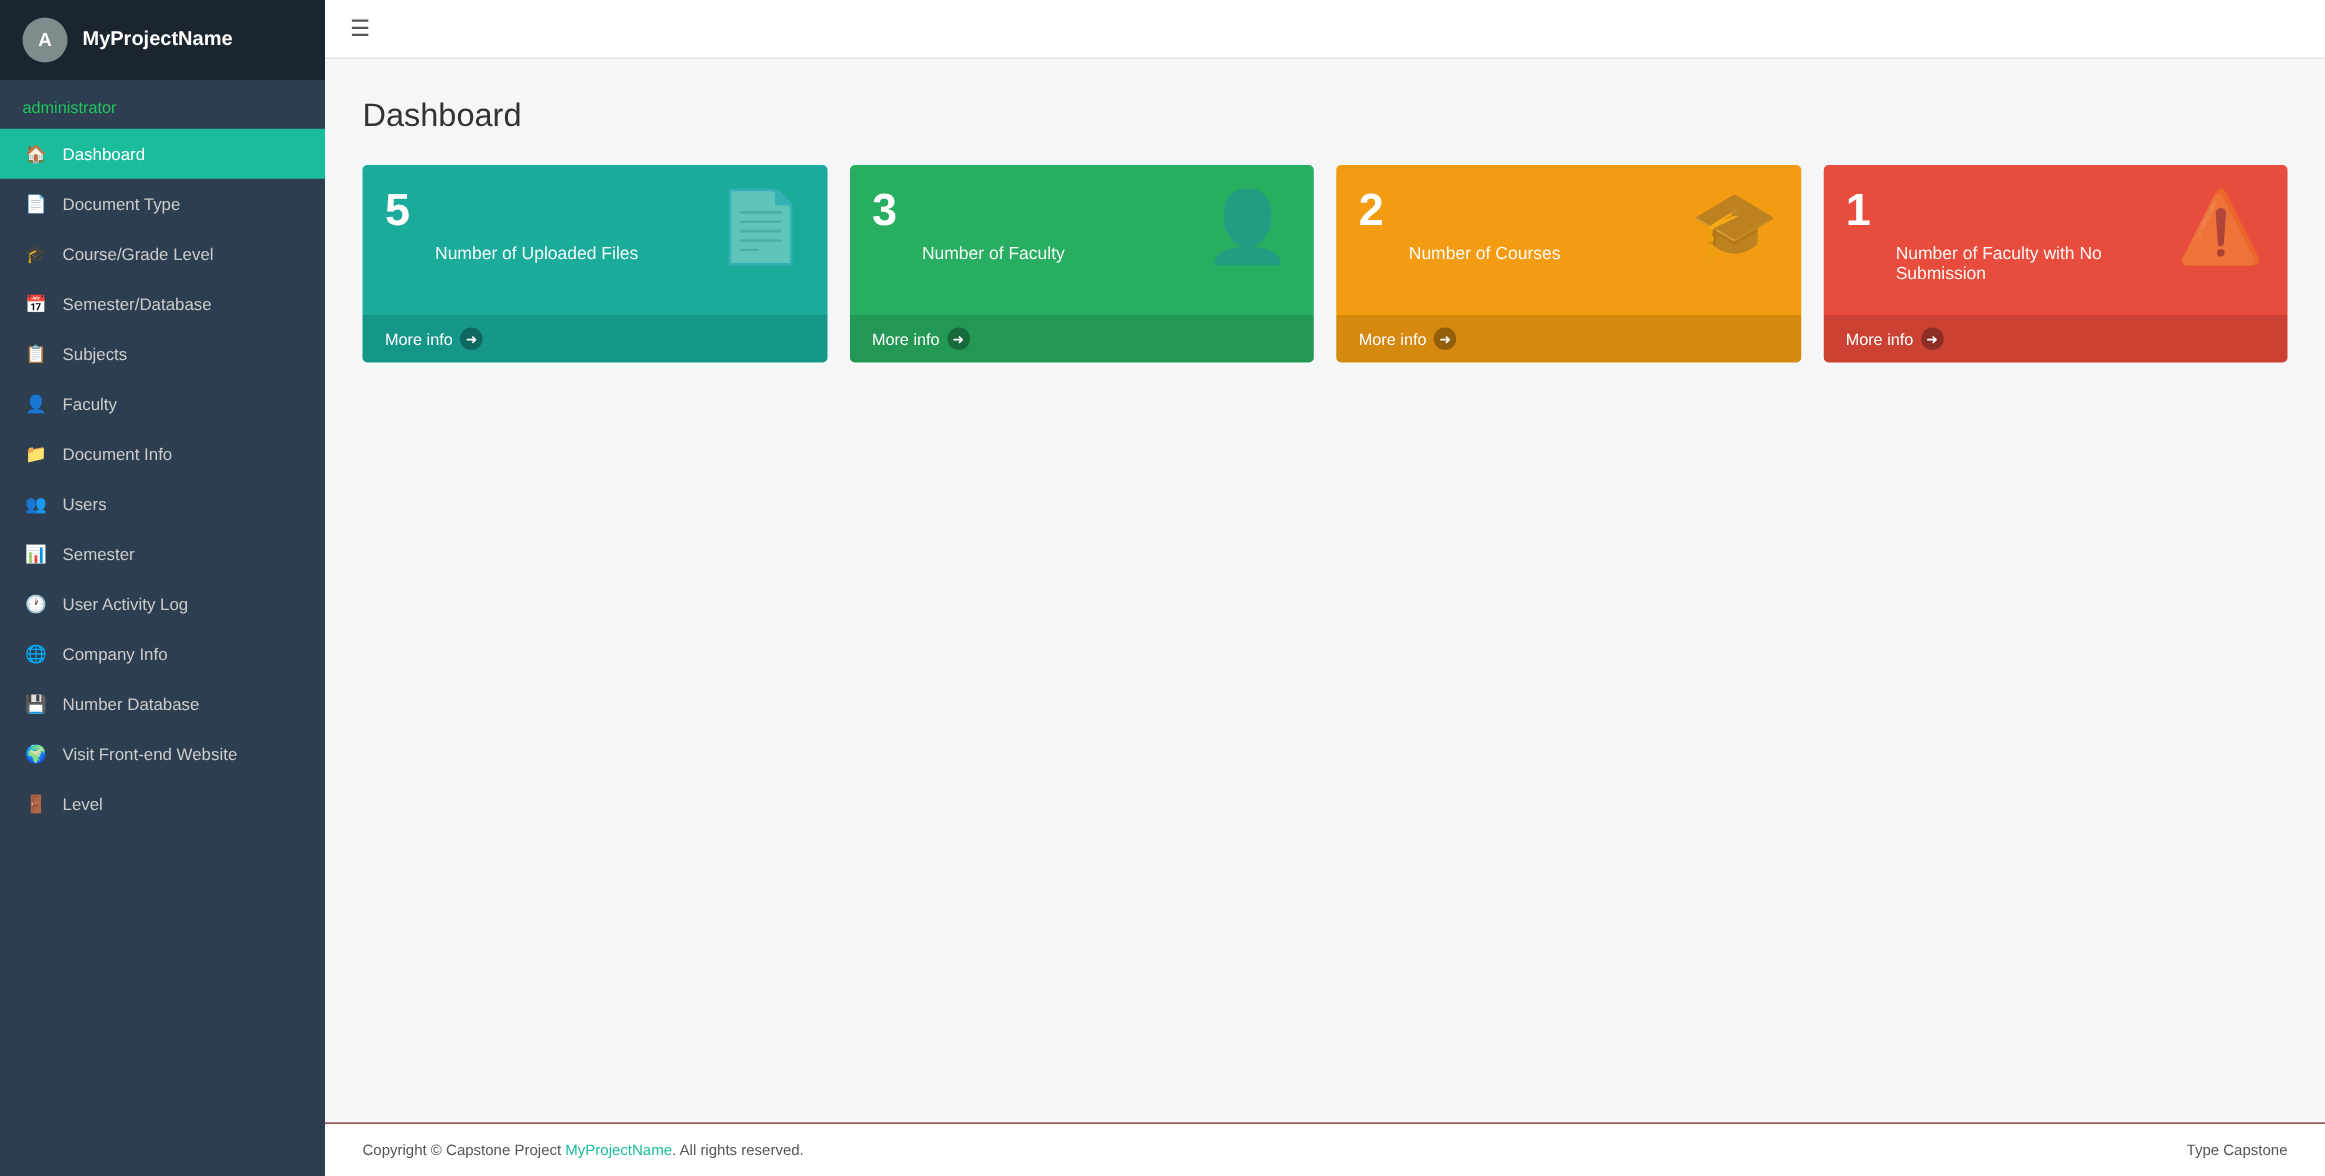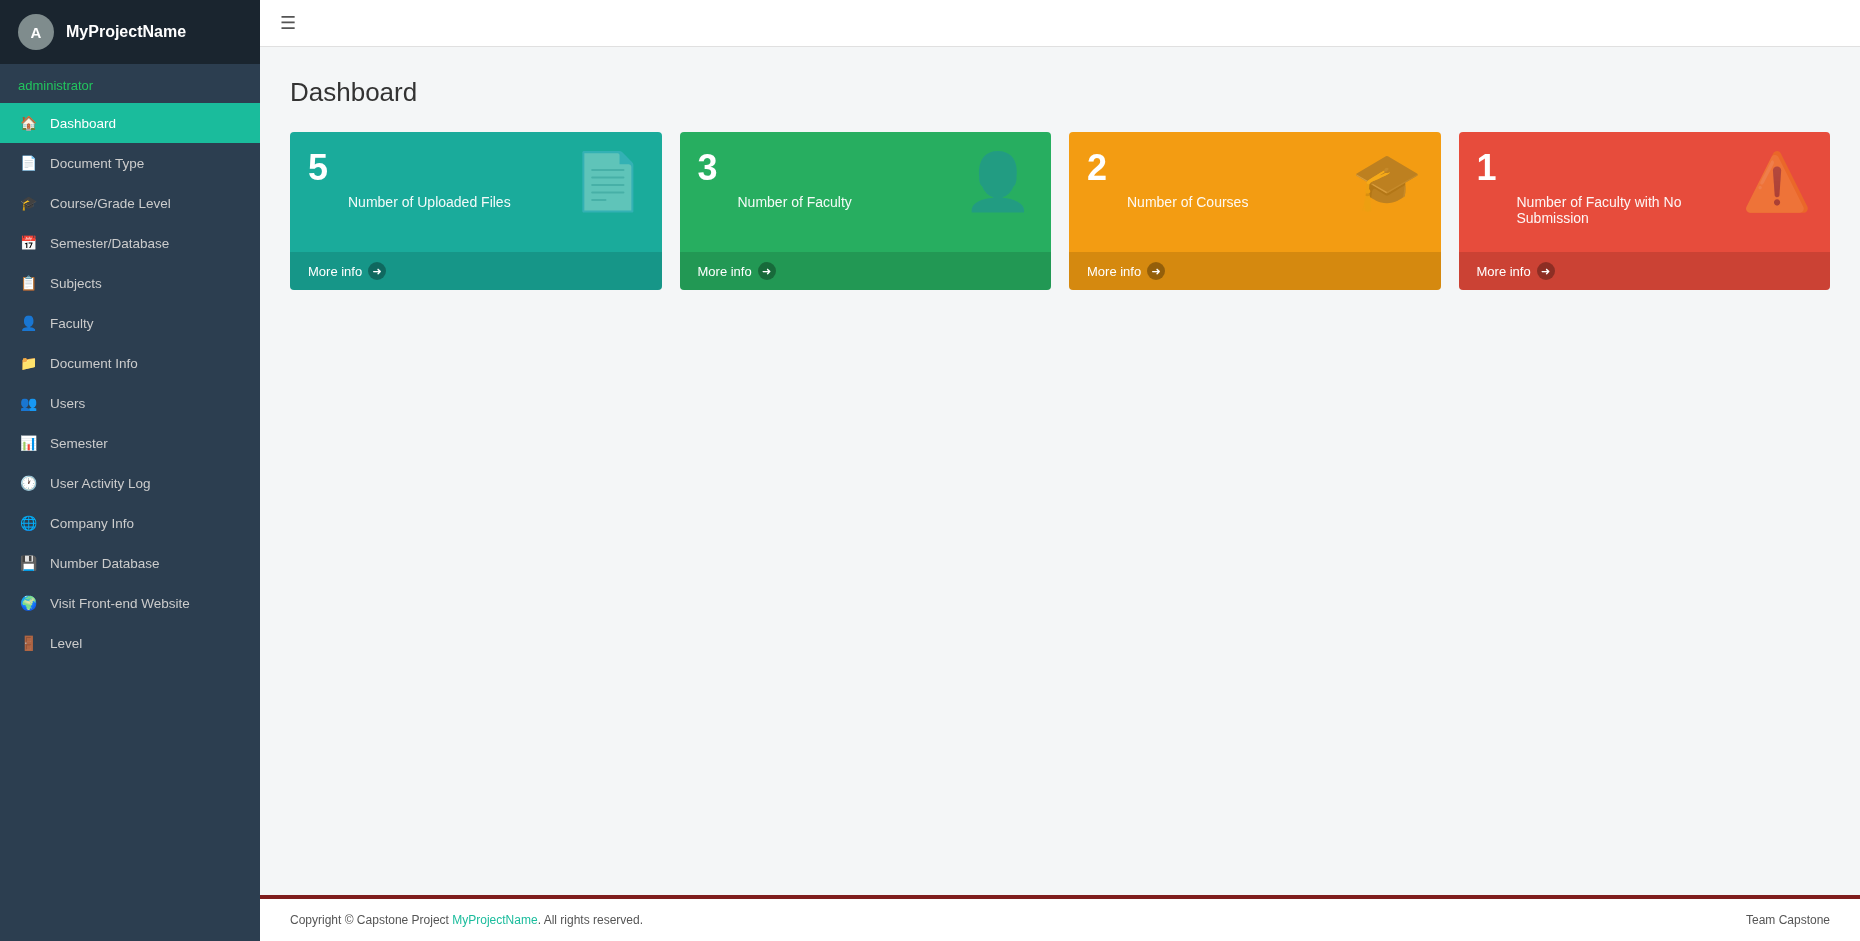--- a/index.html
+++ b/index.html
@@ -135,21 +135,21 @@
 
     .card-teal { background: #1aab9b; }
     .card-teal .stat-card-footer { }
     .card-green { background: #27ae60; }
     .card-yellow { background: #f39c12; }
     .card-red { background: #e74c3c; }
 
     
     #footer {
       background: #fff;
-      border-top: 4px solid #7f1d1d;
+      border-top: 1px solid #7f1d1d;
       padding: 14px 30px;
       font-size: 12px;
       color: #555;
       display: flex;
       justify-content: space-between;
       align-items: center;
     }
     #footer a { color: #1abc9c; text-decoration: none; }
     #footer-right { color: #555; }
 
@@ -294,15 +294,15 @@
         <span>More info</span>
         <span class="arrow-circle">➜</span>
       </div>
     </div>
       </div>
   </div>
   <div id="footer">
     <div>
       <span>Copyright © Capstone Project </span><a>MyProjectName</a><span>. All rights reserved.</span>
     </div>
-    <div id="footer-right">Team Capstone</div>
+    <div id="footer-right">Type Capstone</div>
   </div>
 </div>
 
 </body></html>

